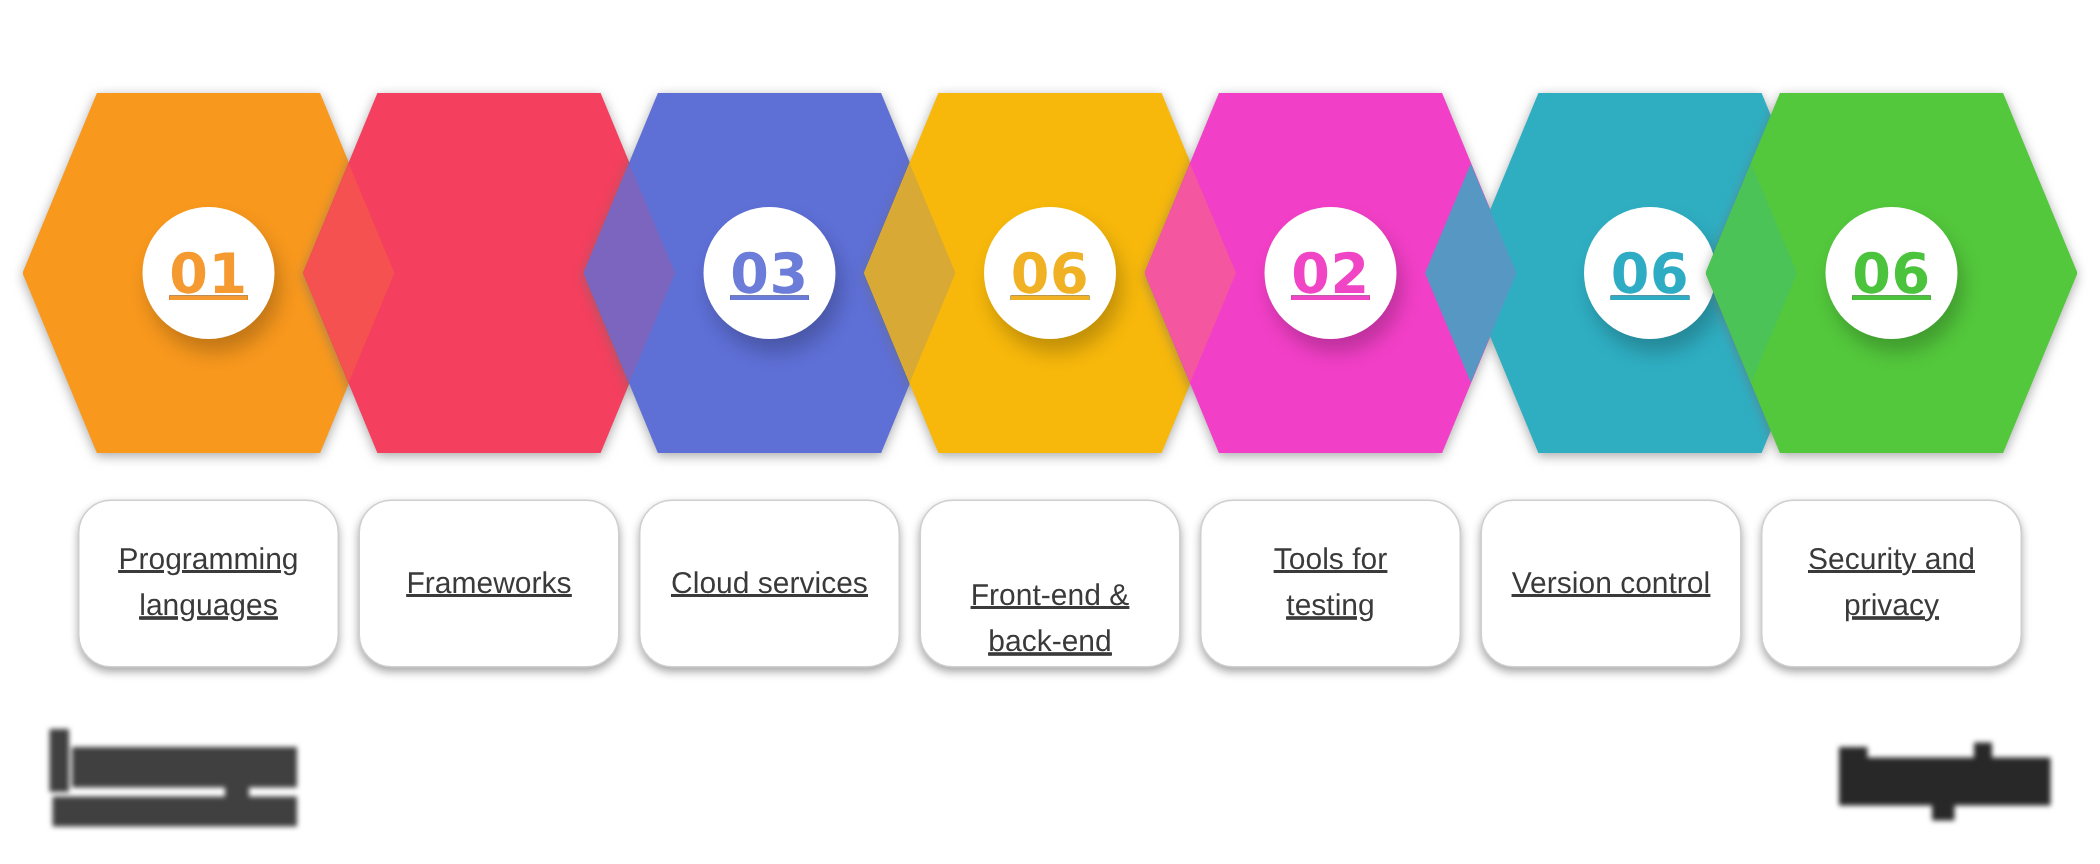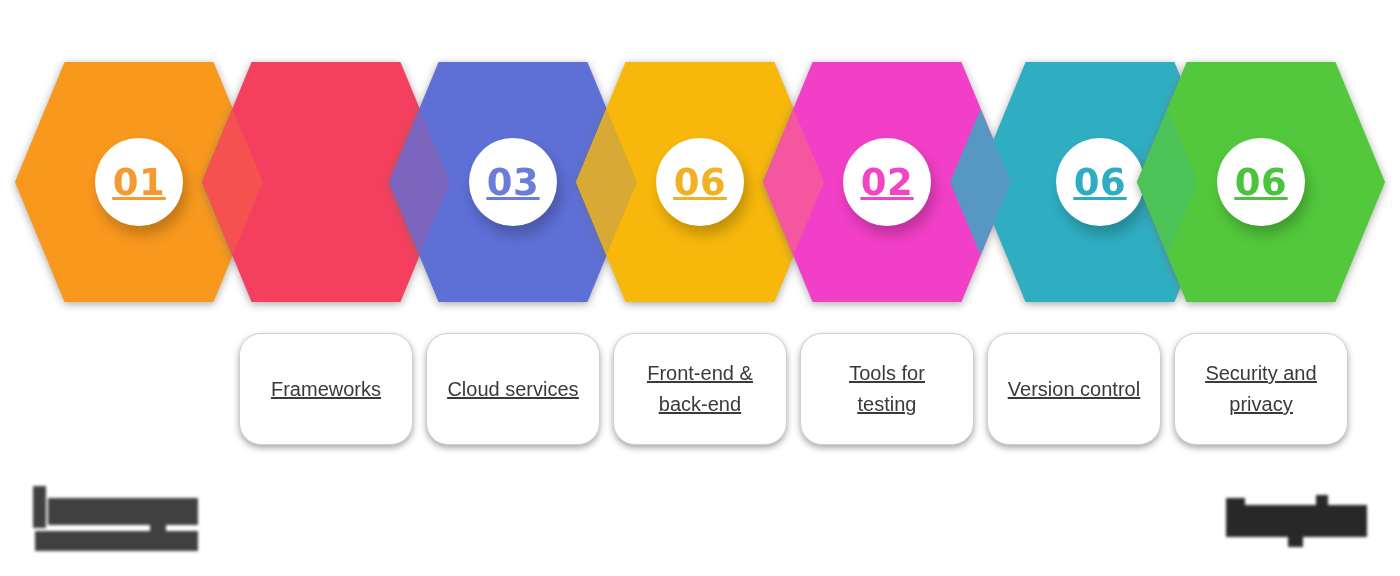--- a/index.html
+++ b/index.html
@@ -92,21 +92,21 @@
   }
   .card span {
     font-size: 20px;
     line-height: 1.55;
     color: #3a3a3a;
     white-space: pre-line;
   }
   .c0 { left: 52px; }
   .c1 { left: 239px; }
   .c2 { left: 426px; }
-  .c3 { left: 613px; }
+  .c3 { left: 613px; align-items: flex-end; }
   .c4 { left: 800px; }
   .c5 { left: 987px; }
   .c6 { left: 1174px; }
 
   
   .wm { position: absolute; filter: blur(1.6px); }
   .wm div { position: absolute; }
   .wm-left div  { background: #404040; }
   .wm-right div { background: #282828; }
   .wmL-stem { left: 33px;  top: 486px; width: 13px;  height: 42px; }
@@ -169,20 +169,24 @@
     </div>
   </div>
 
   <div class="diamond d0" style="background: rgb(245, 81, 81);"></div>
   <div class="diamond d1" style="background: rgb(124, 101, 190);"></div>
   <div class="diamond d2" style="background: rgb(216, 169, 52);"></div>
   <div class="diamond d3" style="background: rgb(244, 87, 159);"></div>
   <div class="diamond d4" style="background: rgb(86, 152, 195);"></div>
   <div class="diamond d5" style="background: rgb(76, 195, 87);"></div>
 
+  <div class="card c0">
+    <span>Programming
+languages</span>
+  </div>
   <div class="card c1">
     <span>Frameworks</span>
   </div>
   <div class="card c2">
     <span>Cloud services</span>
   </div>
   <div class="card c3">
     <span>Front-end &amp;
 back-end</span>
   </div>

